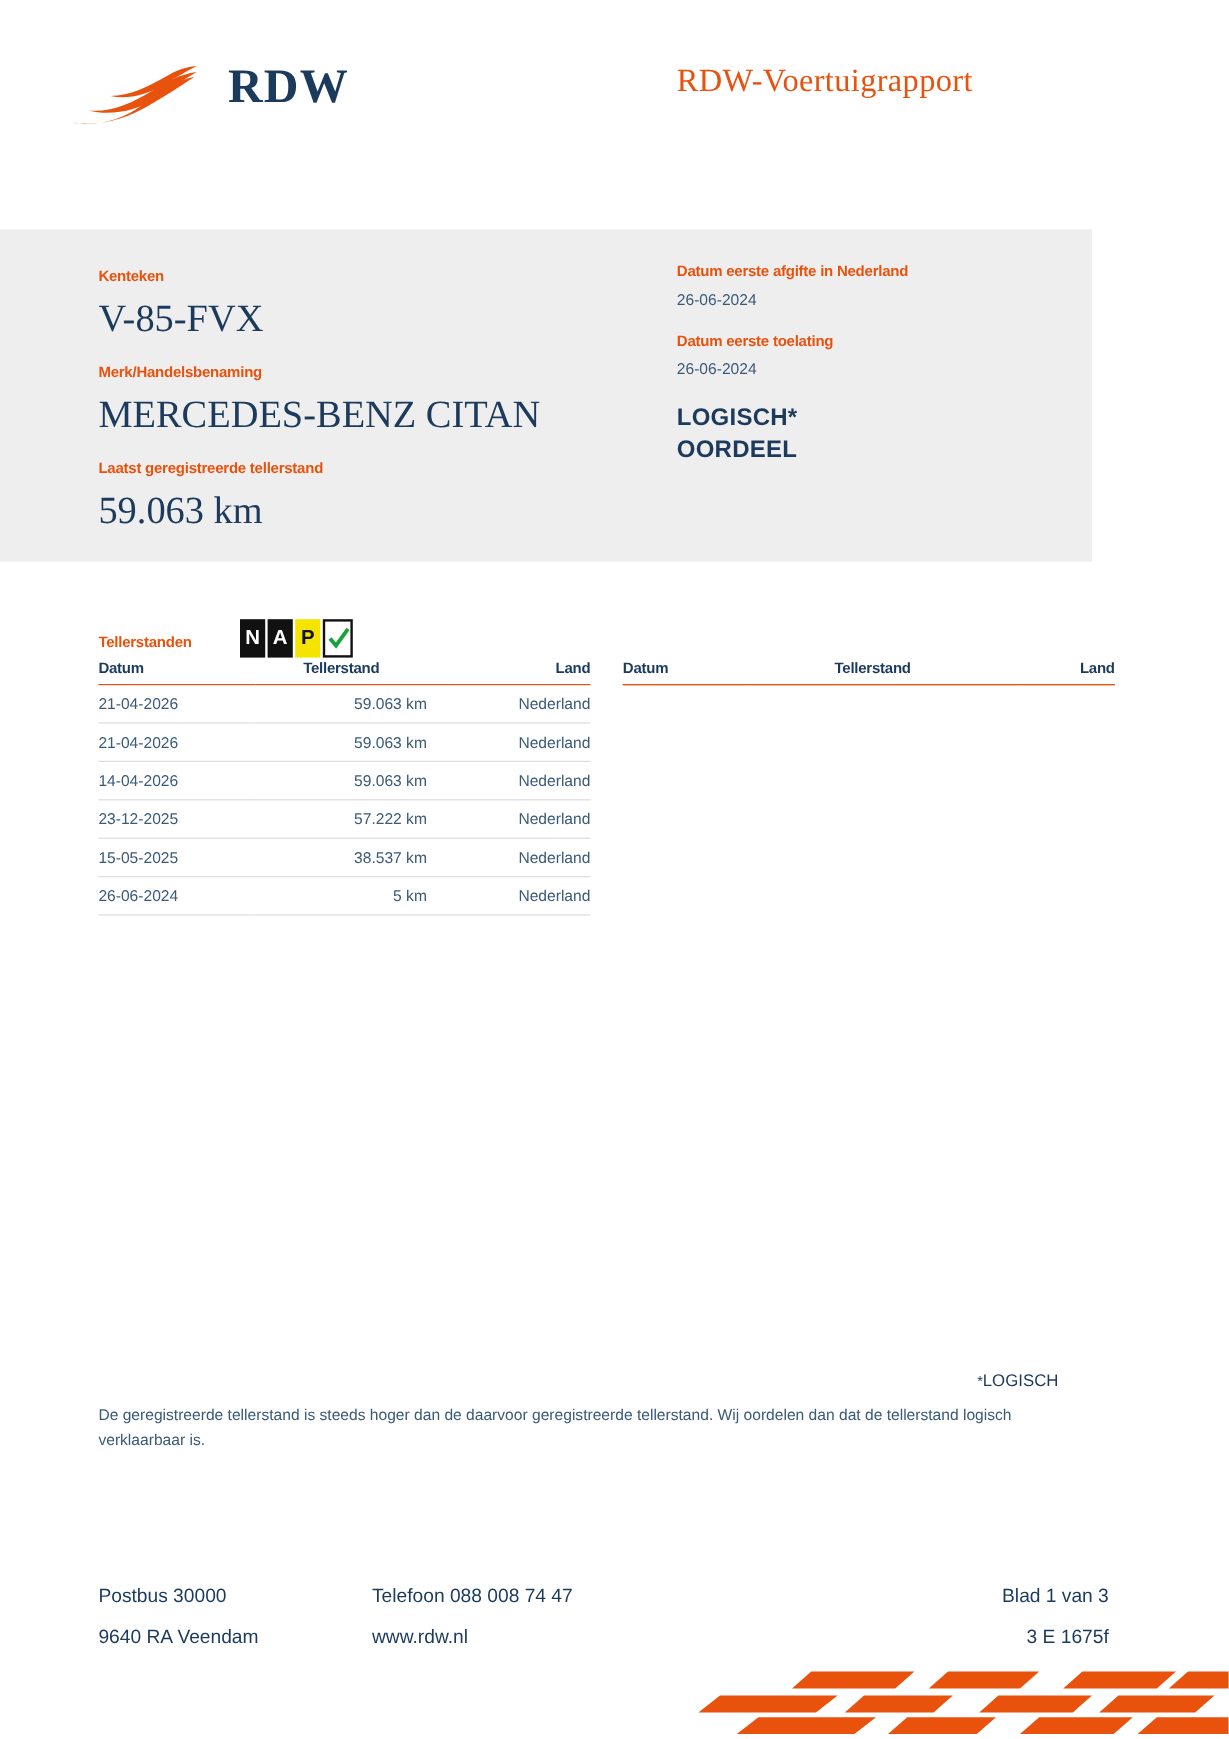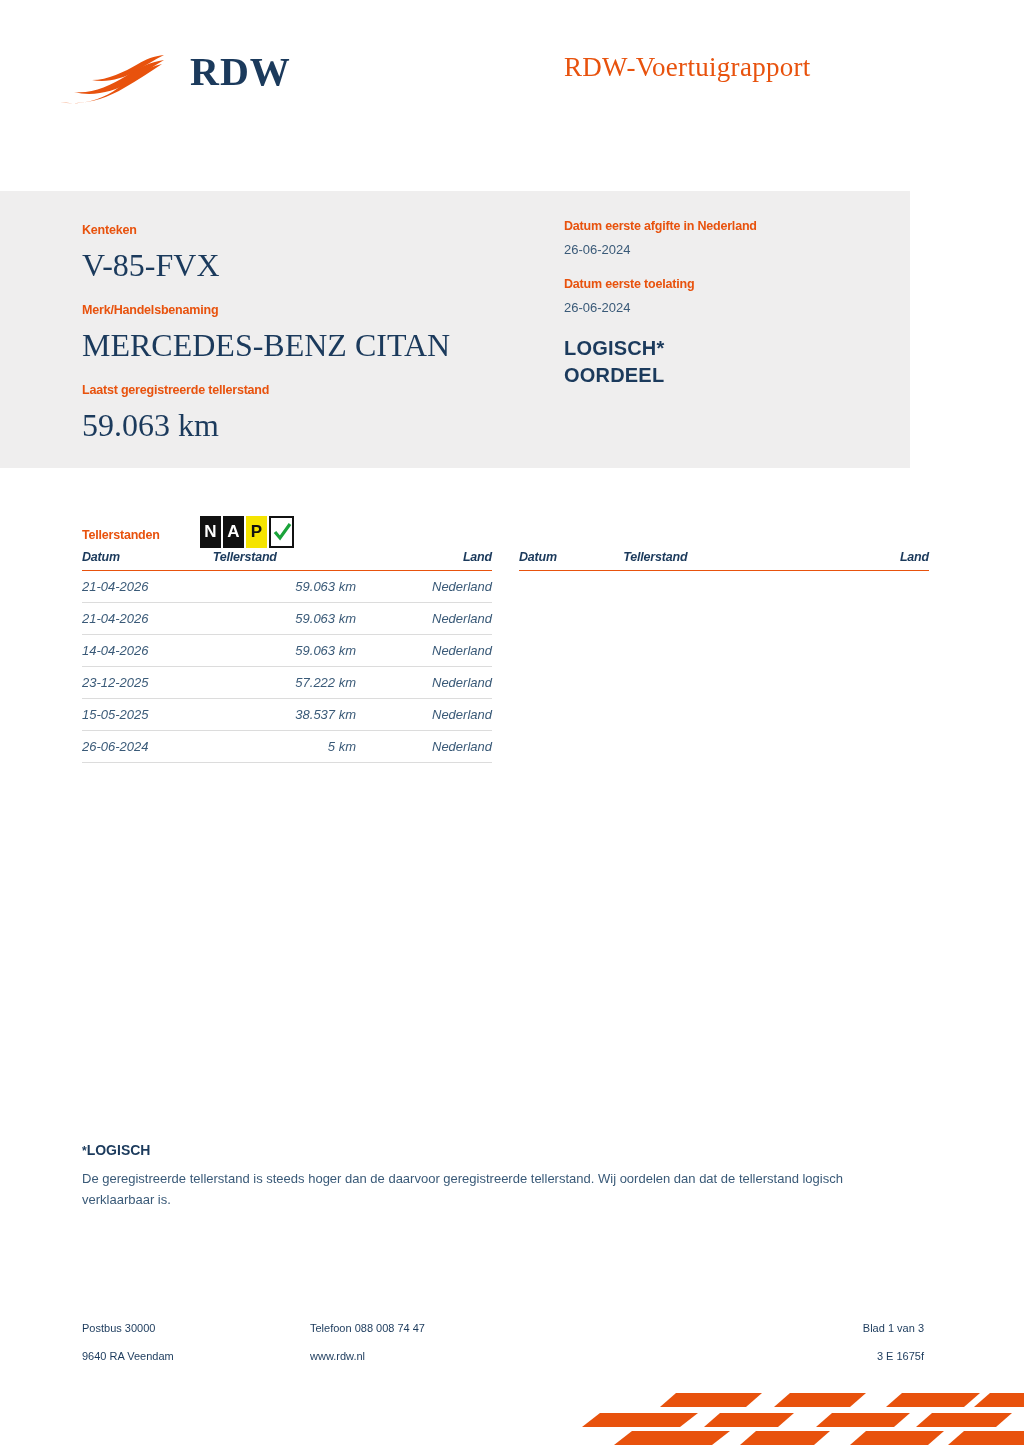--- a/index.html
+++ b/index.html
@@ -154,76 +154,76 @@
   }
   .table-title {
     font-size: 12.5px;
     font-weight: bold;
     color: #e8520d;
     margin-bottom: 8px;
     letter-spacing: -0.2px;
   }
   .tables {
     display: flex;
-    font-style: italic;
   }
   table {
     border-collapse: collapse;
     width: 410px;
   }
   table.second { margin-left: 27px; }
   thead th {
     font-size: 12.5px;
     font-weight: bold;
     color: #1b3a5c;
     text-align: left;
     padding: 0 0 6px 0;
     border-bottom: 1.5px solid #e8520d;
     letter-spacing: -0.2px;
   }
-  thead th.num { text-align: left; padding-right: 18px;}
+  thead th.num { text-align: center; padding-right: 18px;}
   thead th.right { text-align: right; }
   tbody td {
     font-size: 13px;
     color: #3a5a78;
     padding: 8px 0 8px 0;
     border-bottom: 1px solid #dcdcdc;
   }
   tbody td.num { text-align: right; padding-right: 18px; }
   tbody td.right { text-align: right; }
   tbody tr.empty td { border-bottom: none; padding: 0; height: 0; }
 
   
   .footnote {
     position: absolute;
     left: 82px;
     top: 1142px;
     width: 800px;
   }
   .footnote-title {
     font-size: 14px;
-    font-weight: bold;
+    font-weight: normal;
     color: #1b3a5c;
     margin-bottom: 10px;
+    text-align: right;
   }
   .footnote-title .star { color: #1b3a5c; font-size: 12px; }
   .footnote-body {
     font-size: 13px;
     color: #3a5a78;
     line-height: 1.65;
     max-width: 790px;
   }
 
   
   .footer {
     position: absolute;
     left: 82px;
     top: 1322px;
     width: 842px;
-    font-size: 11px;
+    font-size: 16px;
     color: #1b3a5c;
   }
   .footer-row {
     display: flex;
     margin-bottom: 16px;
   }
   .footer-col-1 { width: 228px; }
   .footer-col-2 { flex: 1; }
   .footer-col-3 { text-align: right; width: 160px; }
 

